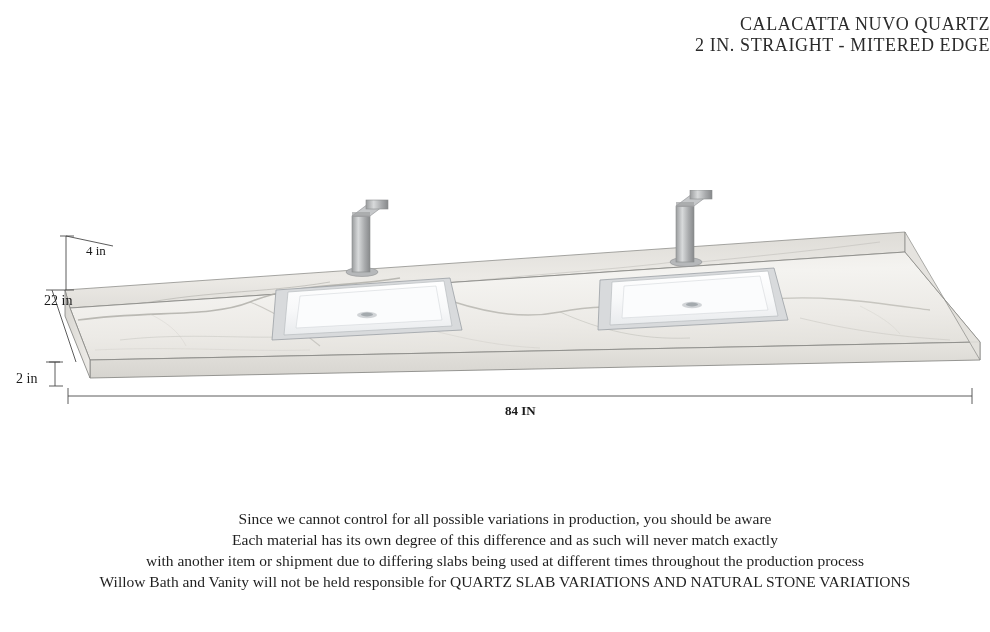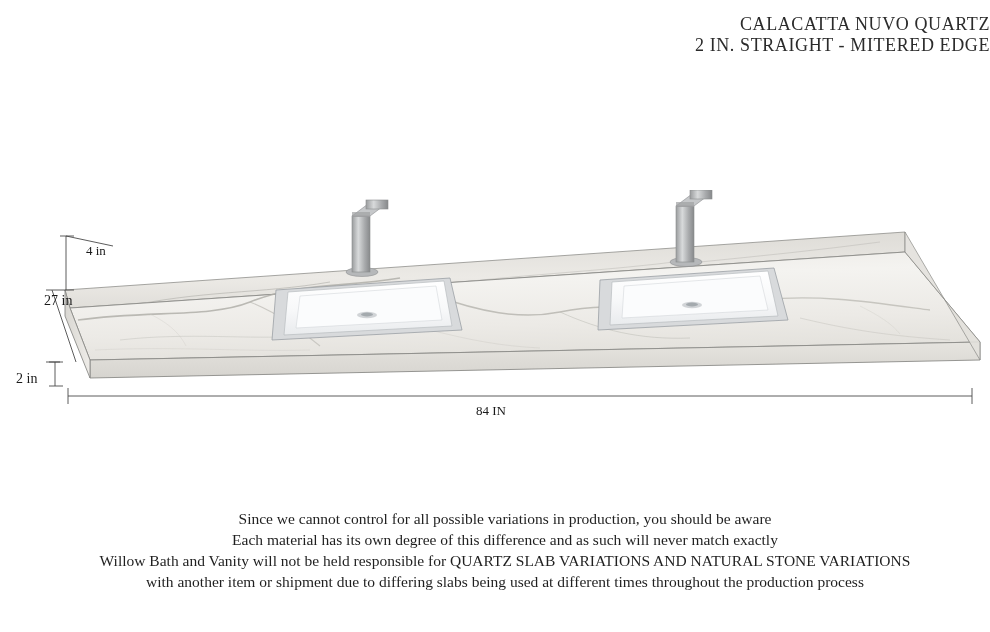--- a/index.html
+++ b/index.html
@@ -51,21 +51,21 @@
   .dim-label {
     position: absolute;
     font-family: "Liberation Serif", serif;
     font-size: 13px;
     color: #1a1a1a;
     white-space: nowrap;
   }
   .dim-4in   { left: 86px;  top: 243px; }
   .dim-22in  { left: 44px;  top: 293px; font-size: 14px; }
   .dim-2in   { left: 16px;  top: 371px; font-size: 14px; }
-  .dim-84in  { left: 476px; top: 403px; font-size: 13px; }
+  .dim-84in  { left: 505px; top: 403px; font-size: 13px; font-weight: bold; }
 
   
   .disclaimer {
     position: absolute;
     left: 0;
     top: 508px;
     width: 990px;
     text-align: center;
     font-family: "Liberation Serif", serif;
     font-size: 15.5px;
@@ -209,22 +209,22 @@
       <line x1="49" y1="196" x2="63" y2="196"></line>
 
       <line x1="68" y1="206" x2="972" y2="206"></line>
       <line x1="68" y1="198" x2="68" y2="214"></line>
       <line x1="972" y1="198" x2="972" y2="214"></line>
     </g>
   </svg>
 </div>
 
 <div class="dim-label dim-4in">4 in</div>
-<div class="dim-label dim-22in">27 in</div>
+<div class="dim-label dim-22in">22 in</div>
 <div class="dim-label dim-2in">2 in</div>
 <div class="dim-label dim-84in">84 IN</div>
 
 <div class="disclaimer">
   <div>Since we cannot control for all possible variations in production, you should be aware</div>
   <div>Each material has its own degree of this difference and as such will never match exactly</div>
+  <div>with another item or shipment due to differing slabs being used at different times throughout the production process</div>
   <div>Willow Bath and Vanity will not be held responsible for QUARTZ SLAB VARIATIONS AND NATURAL STONE VARIATIONS</div>
-  <div>with another item or shipment due to differing slabs being used at different times throughout the production process</div>
 </div>
 
 </body></html>

